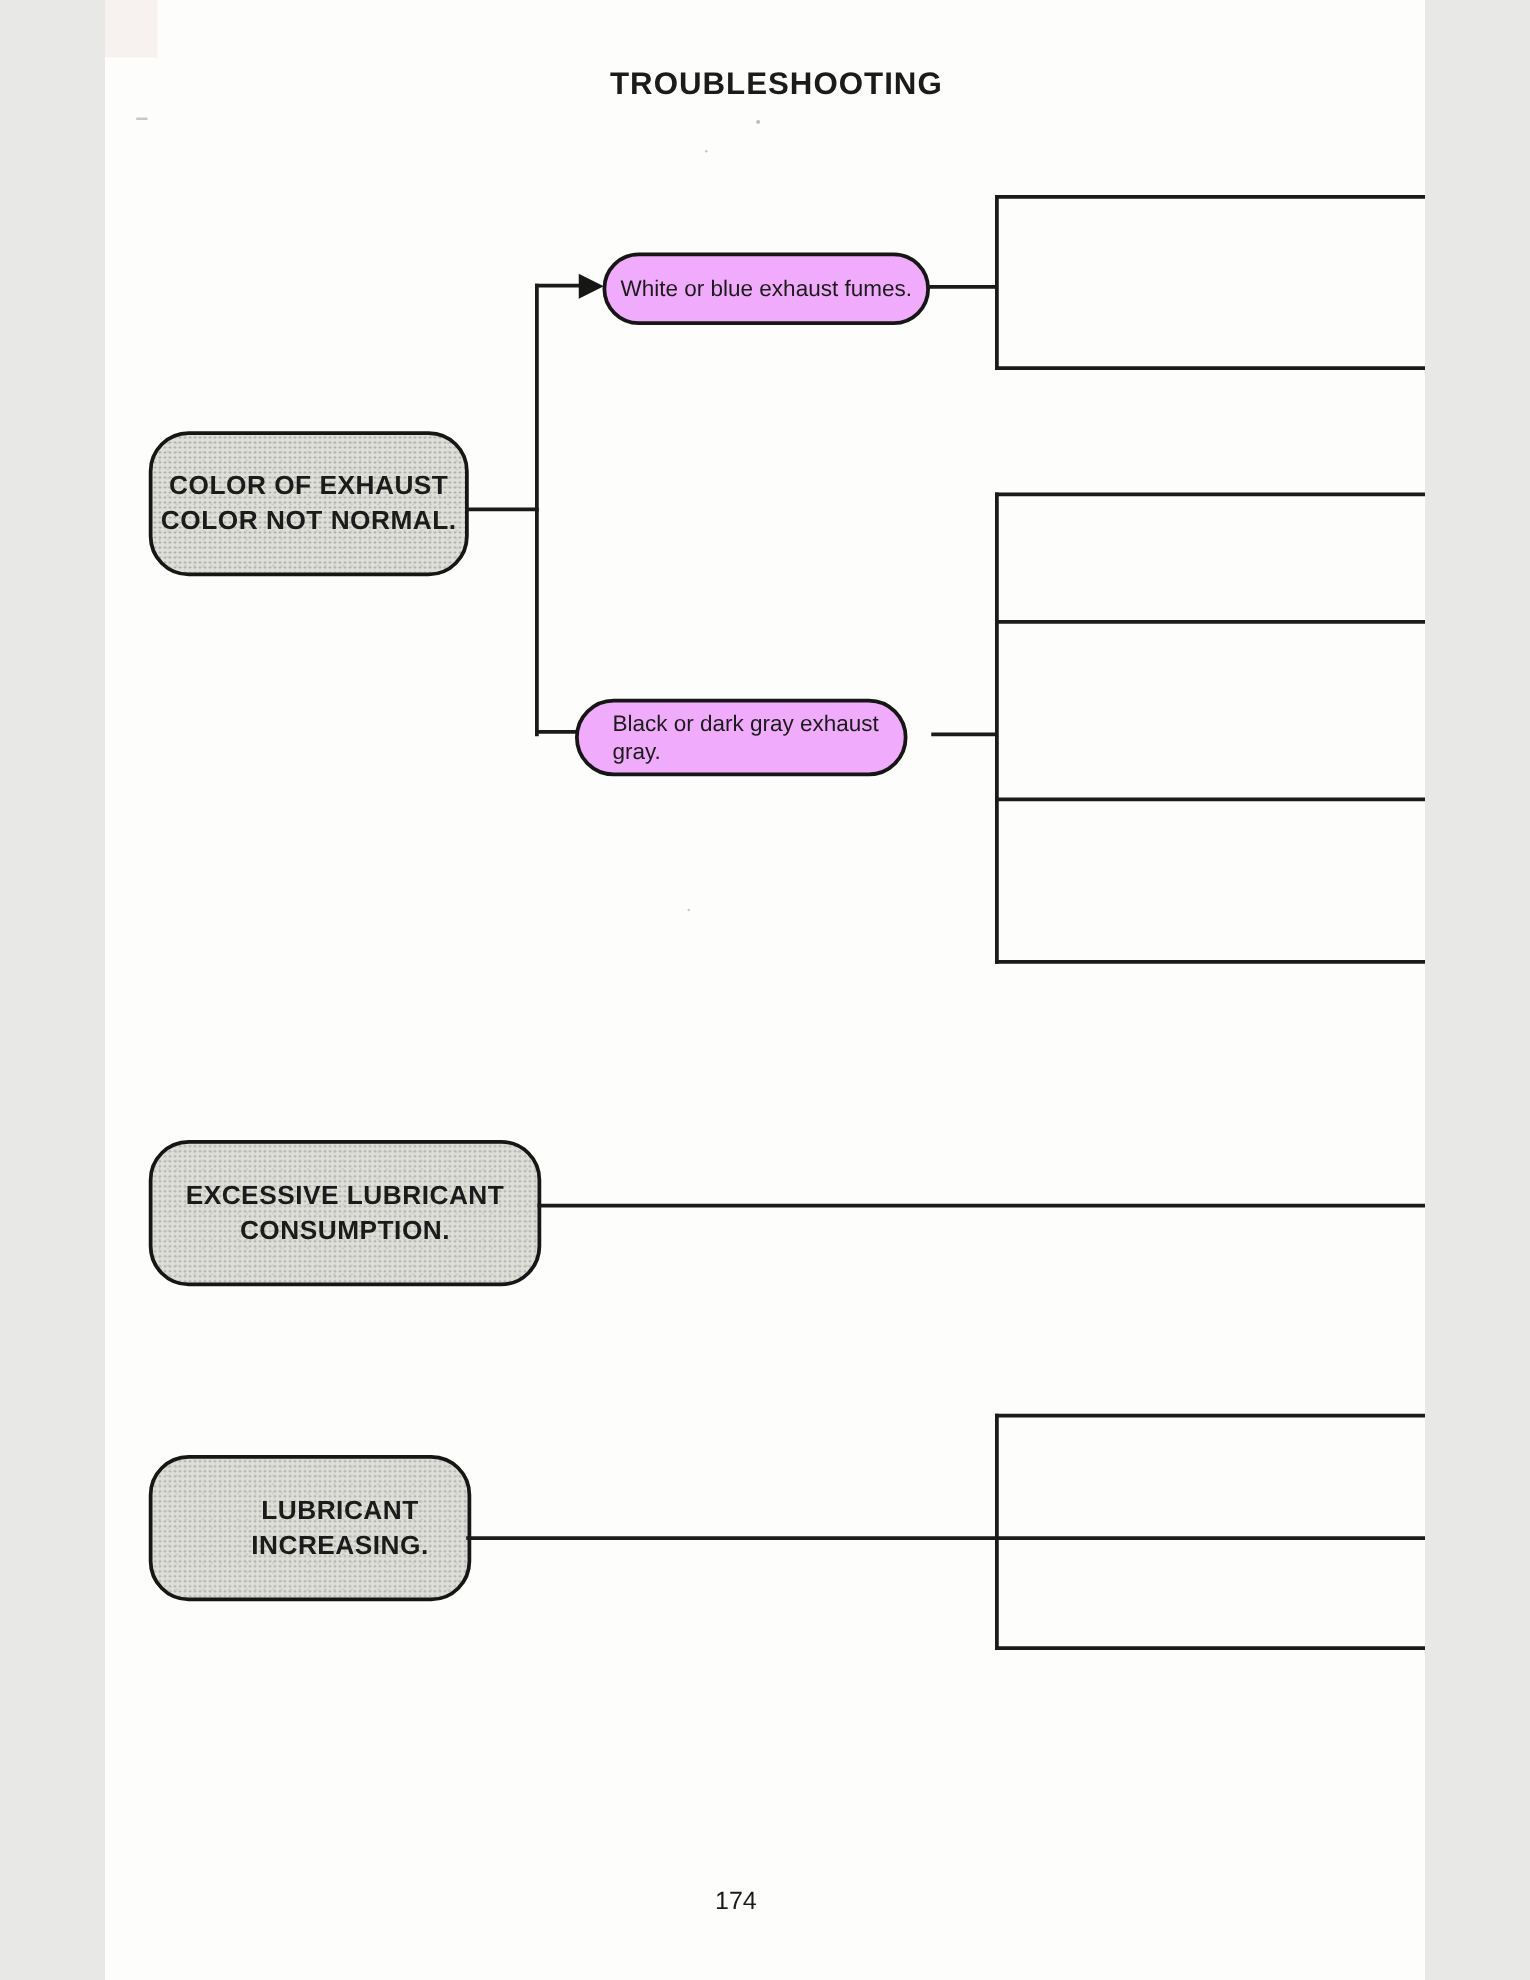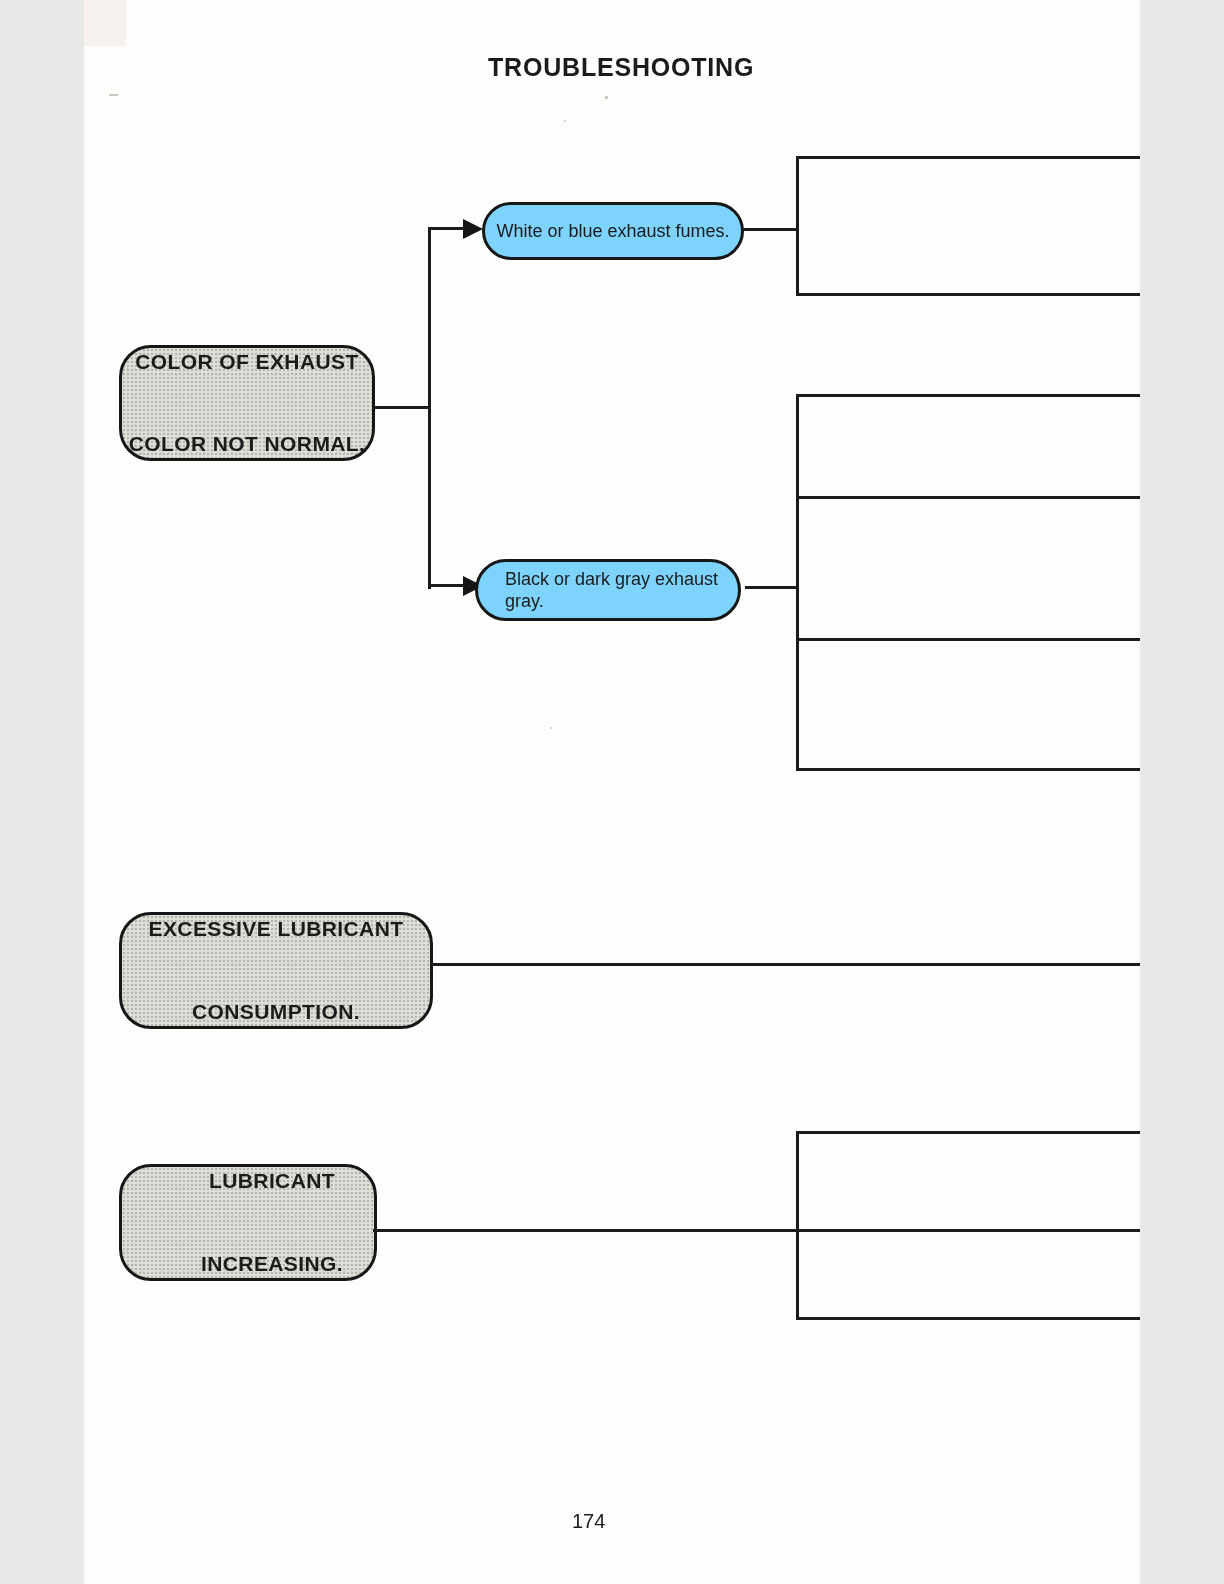--- a/index.html
+++ b/index.html
@@ -35,31 +35,30 @@
     justify-content: center;
     text-align: center;
   }
   .shaded {
     background-color: #dfdfda;
     background-image:
       radial-gradient(#b3b3ac 0.9px, rgba(0,0,0,0) 1.1px),
       radial-gradient(#cdcdc6 0.9px, rgba(0,0,0,0) 1.1px);
     background-size: 4px 4px, 7px 7px;
     background-position: 0 0, 2px 3px;
-    justify-content: space-between;
   }
   .node-line {
     font-size: 21px;
     font-weight: bold;
     line-height: 28px;
     letter-spacing: 0.4px;
     white-space: nowrap;
   }
   .pill {
-    background: #7dd3fc;
+    background: #f0abfc;
     border-radius: 34px;
   }
   .pill-line {
     font-size: 18px;
     line-height: 22px;
     white-space: nowrap;
   }
   .pill-left { align-items: flex-start; text-align: left; padding-left: 27px; }
   .arrow-right {
     position: absolute;
@@ -103,21 +102,21 @@
 
   <div class="hline" style="left:657px; top:228px; width:57px;"></div>
 
   <div class="hline" style="left:712px; top:156px; width:473px;"></div>
   <div class="vline" style="left:712px; top:156px; height:140px;"></div>
   <div class="hline" style="left:712px; top:293px; width:465px;"></div>
 
   <div class="hline" style="left:344px; top:584px; width:40px;"></div>
   <div class="arrow-right" style="left:379px; top:576px;"></div>
 
-  <div class="node pill pill-left" style="left:391px; top:559px; width:266px; height:62px;">
+  <div class="node pill pill-left" style="left:376px; top:559px; width:266px; height:62px;">
     <span class="pill-line">Black or dark gray exhaust</span>
     <span class="pill-line">gray.</span>
   </div>
 
   <div class="hline" style="left:661px; top:586px; width:53px;"></div>
 
   <div class="vline" style="left:712px; top:394px; height:377px;"></div>
   <div class="hline" style="left:712px; top:394px; width:466px;"></div>
   <div class="hline" style="left:712px; top:496px; width:469px;"></div>
   <div class="hline" style="left:712px; top:638px; width:460px;"></div>

